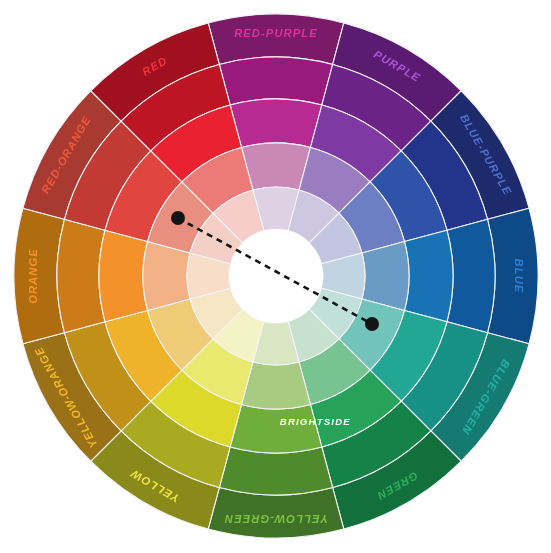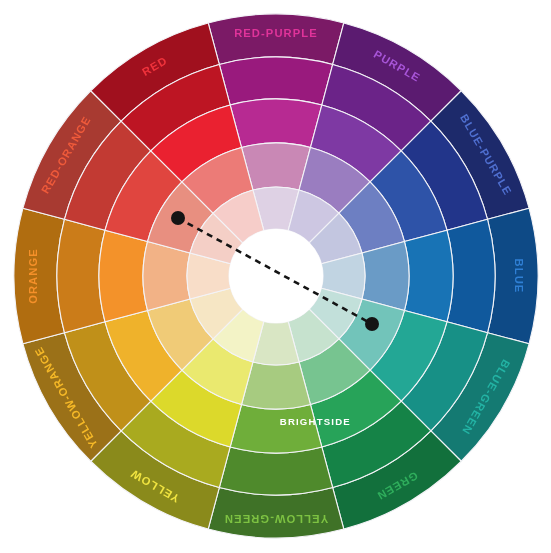--- a/index.html
+++ b/index.html
@@ -11,20 +11,21 @@
     width: 551px;
     height: 553px;
     overflow: hidden;
     font-family: "Liberation Sans", sans-serif;
   }
   #stage {
     position: relative;
     width: 551px;
     height: 553px;
     background: #ffffff;
+    font-style: italic;
   }
   #wheel-svg {
     position: absolute;
     left: 0;
     top: 0;
     width: 551px;
     height: 553px;
     display: block;
   }
   .seg-path {

